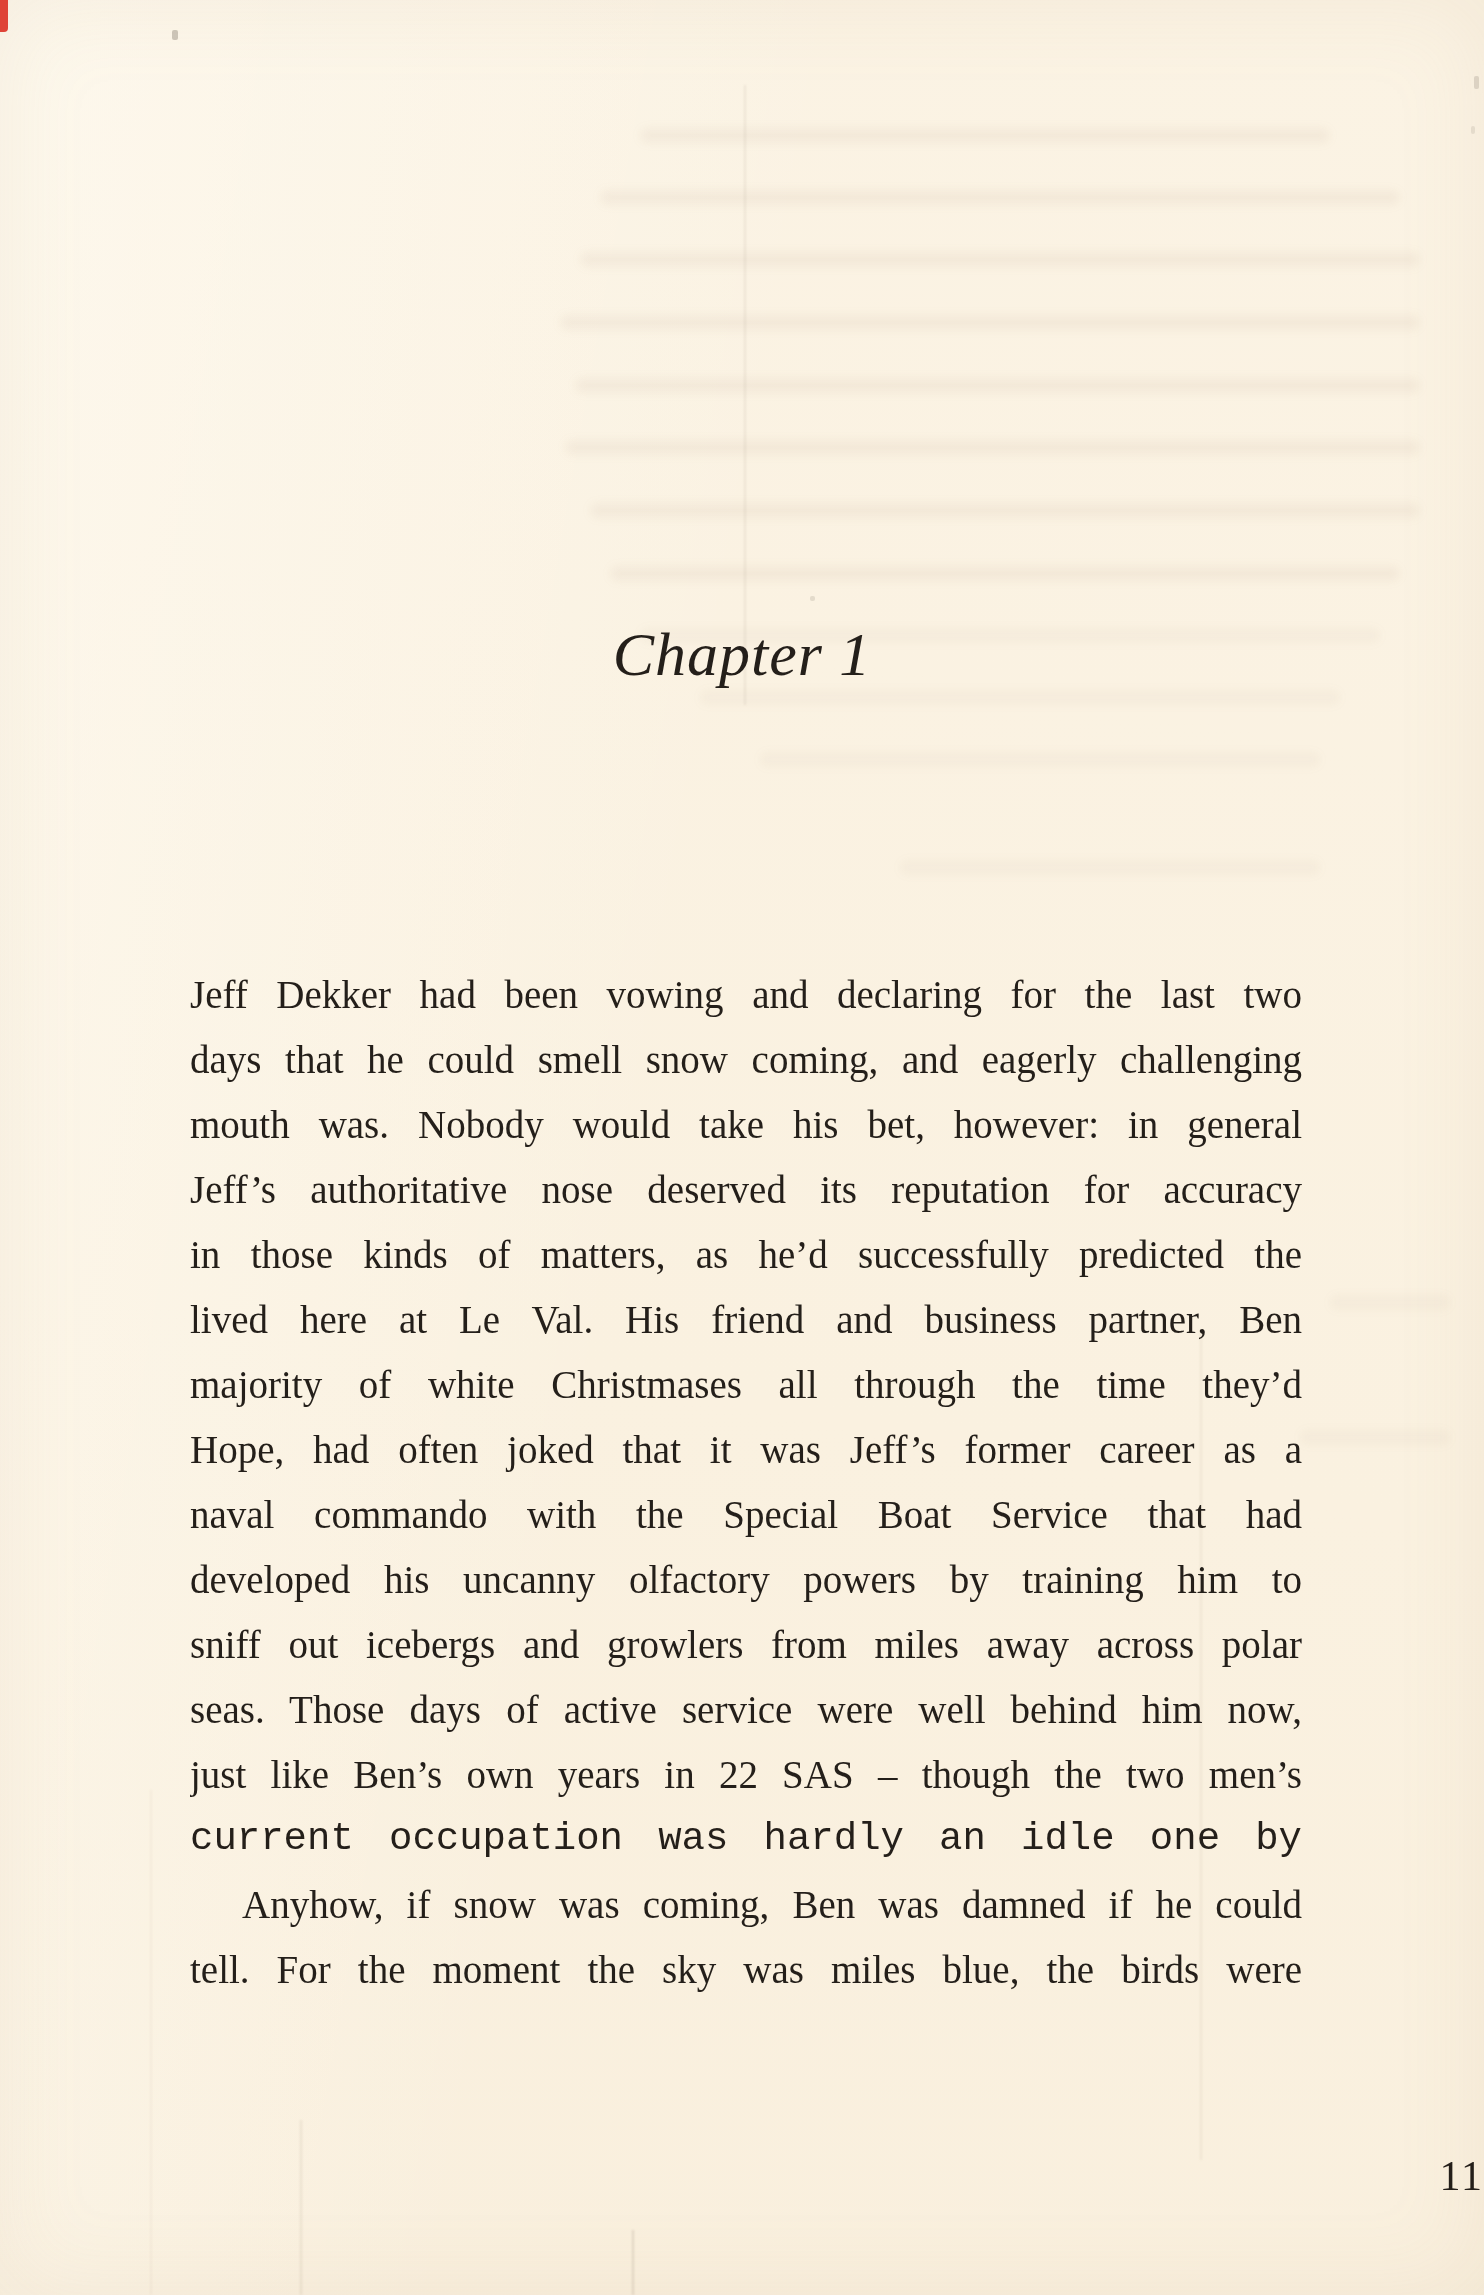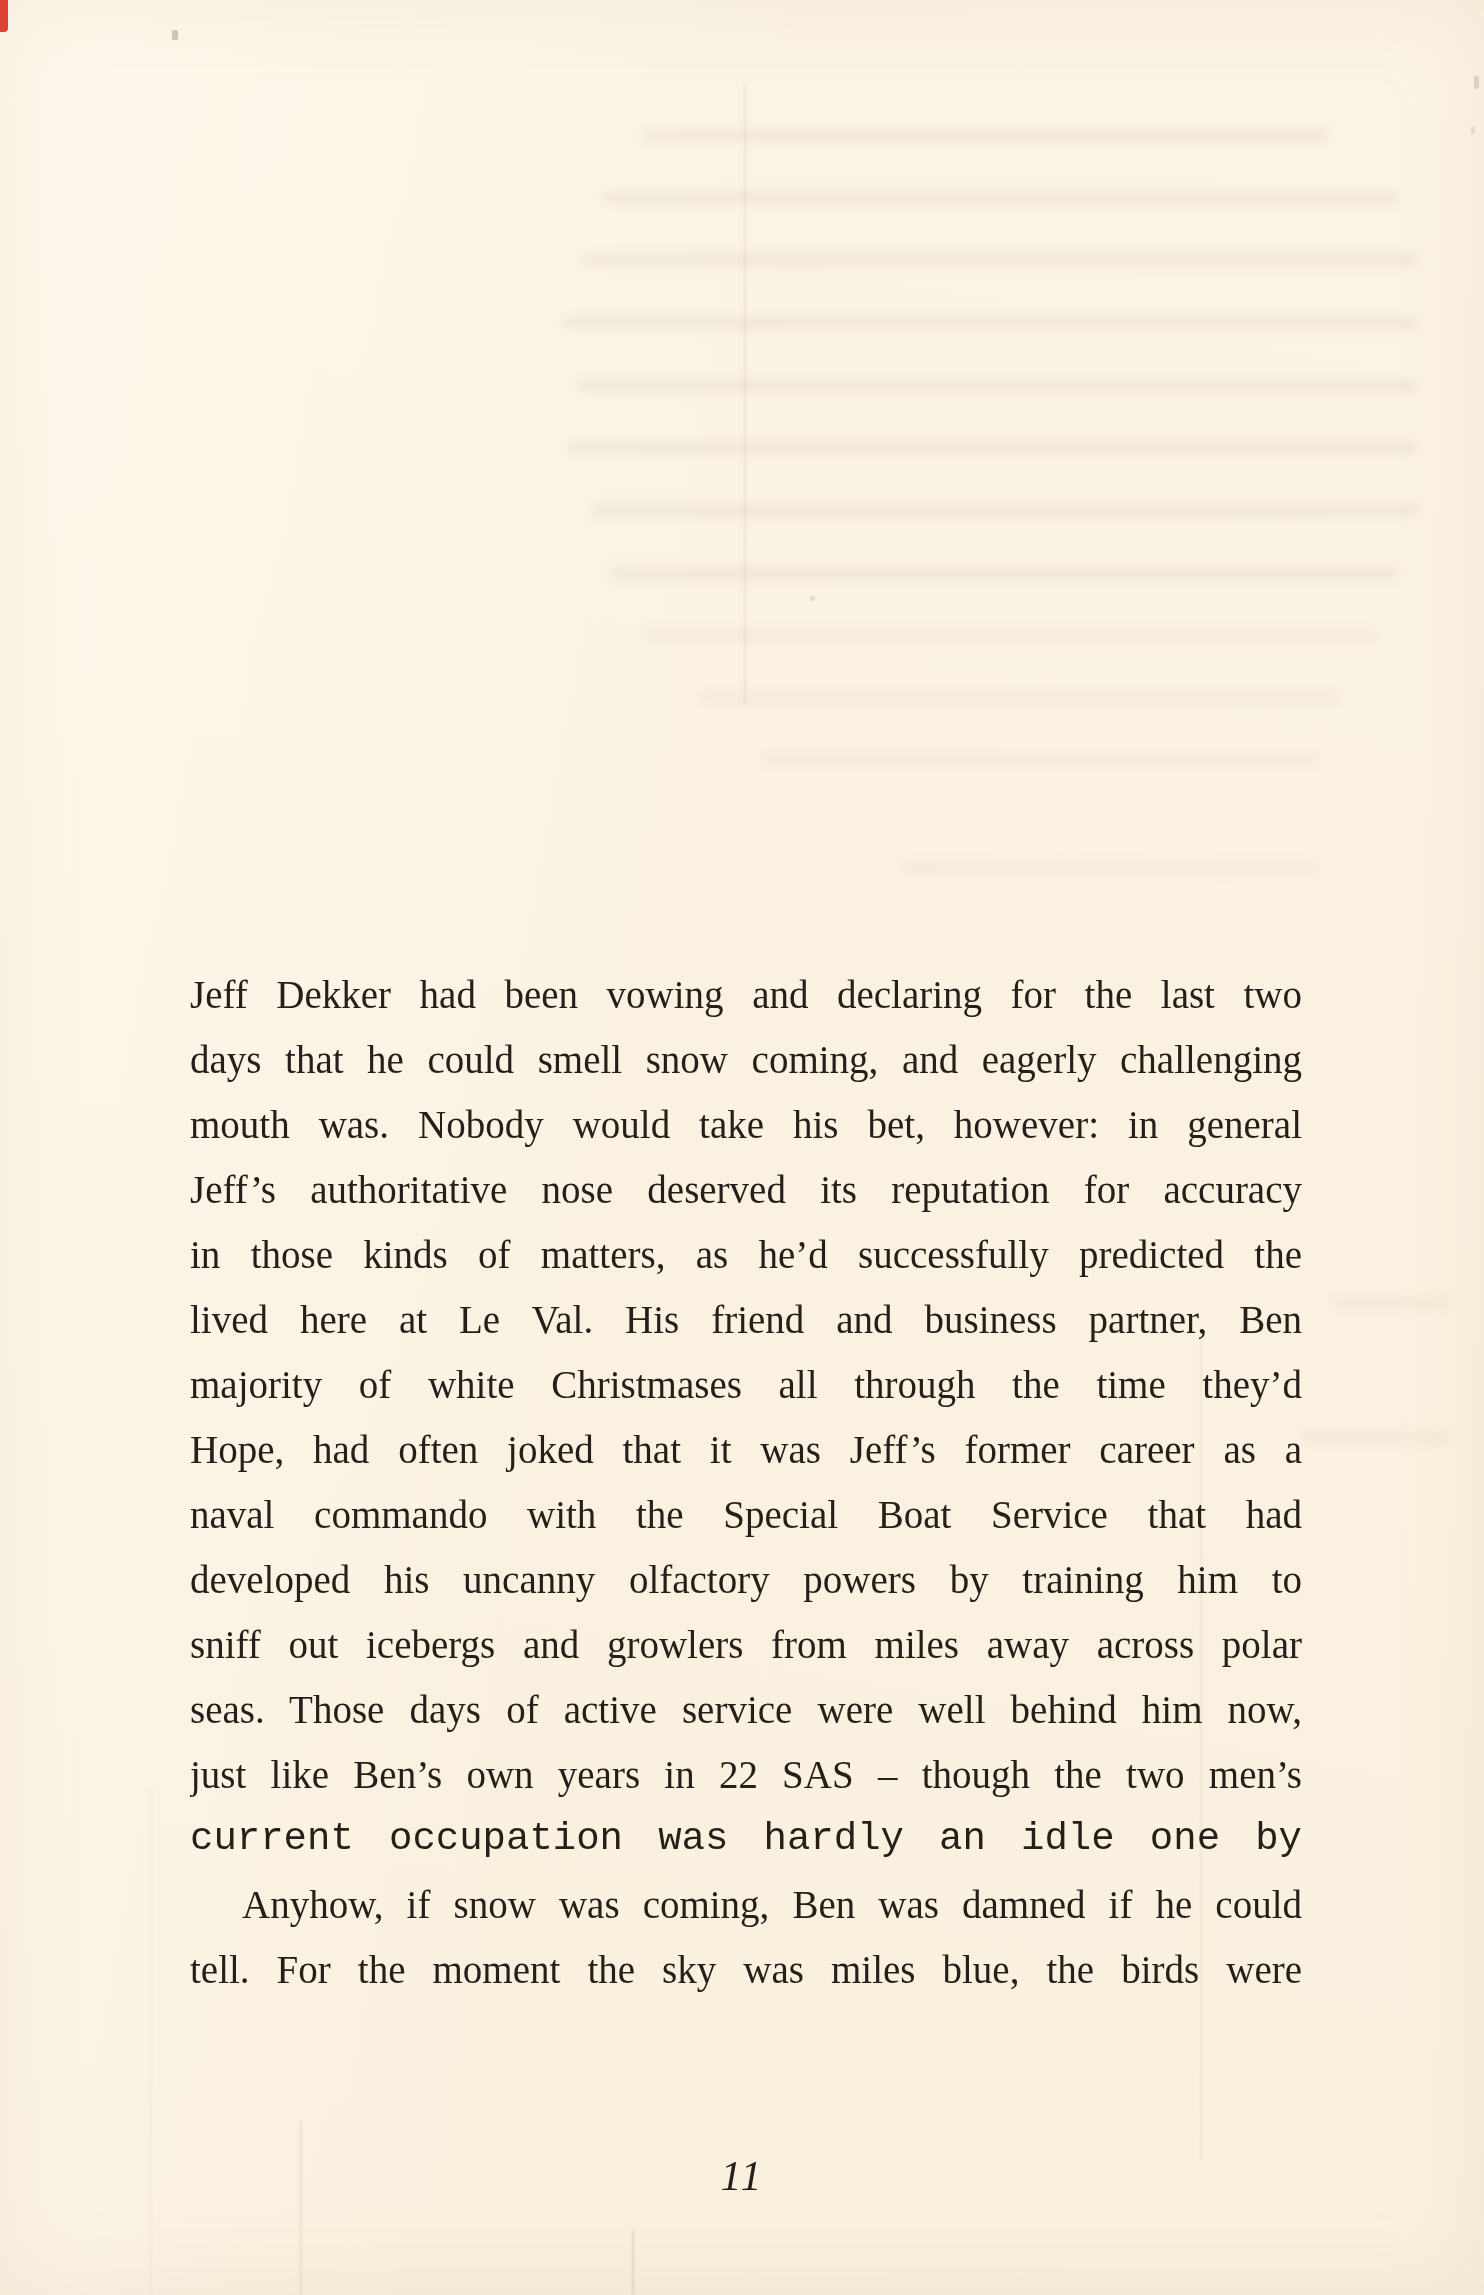--- a/index.html
+++ b/index.html
@@ -57,24 +57,23 @@
     text-align-last: justify;
     overflow: hidden;
   }
   .body-line.para-end { text-align-last: left; font-family: Liberation Mono, monospace; }
   .body-line.indent { text-indent: 52px; }
   .page-number {
     position: absolute;
     top: 2152px;
     left: 0;
     width: 100%;
-    text-align: center;
+    text-align: right;
     font-size: 42px;
     letter-spacing: 2px;
-    font-style: italic;
   }
 
   
   .red-corner-mark {
     position: absolute;
     top: 0; left: 0;
     width: 8px; height: 32px;
     background: var(--corner);
     border-bottom-right-radius: 4px;
     opacity: 0.92;
@@ -126,20 +125,21 @@
   <div class="crease" style="left:1200px; top:1330px; height:830px; background:rgba(130,112,90,0.08);"></div>
   <div class="crease" style="left:150px; top:1790px; height:505px; background:rgba(130,112,90,0.06);"></div>
   <div class="crease" style="left:300px; top:2120px; height:175px; background:rgba(120,104,84,0.12);"></div>
   <div class="crease" style="left:632px; top:2230px; height:65px; background:rgba(120,104,84,0.18);"></div>
 
   <div class="speck" style="left:172px; top:30px; width:6px; height:10px;"></div>
   <div class="speck" style="left:1474px; top:76px; width:5px; height:13px; opacity:0.6;"></div>
   <div class="speck" style="left:1471px; top:126px; width:4px; height:8px; opacity:0.4;"></div>
   <div class="speck" style="left:810px; top:596px; width:5px; height:5px; opacity:0.5;"></div>
 
+  <h1 class="chapter-heading">Chapter 1</h1>
 
 
   <div class="body-text" id="body-lines">
       <div class="body-line">Jeff Dekker had been vowing and declaring for the last two</div>
       <div class="body-line">days that he could smell snow coming, and eagerly challenging</div>
       <div class="body-line">mouth was. Nobody would take his bet, however: in general</div>
       <div class="body-line">Jeff’s authoritative nose deserved its reputation for accuracy</div>
       <div class="body-line">in those kinds of matters, as he’d successfully predicted the</div>
       <div class="body-line">lived here at Le Val. His friend and business partner, Ben</div>
       <div class="body-line">majority of white Christmases all through the time they’d</div>

